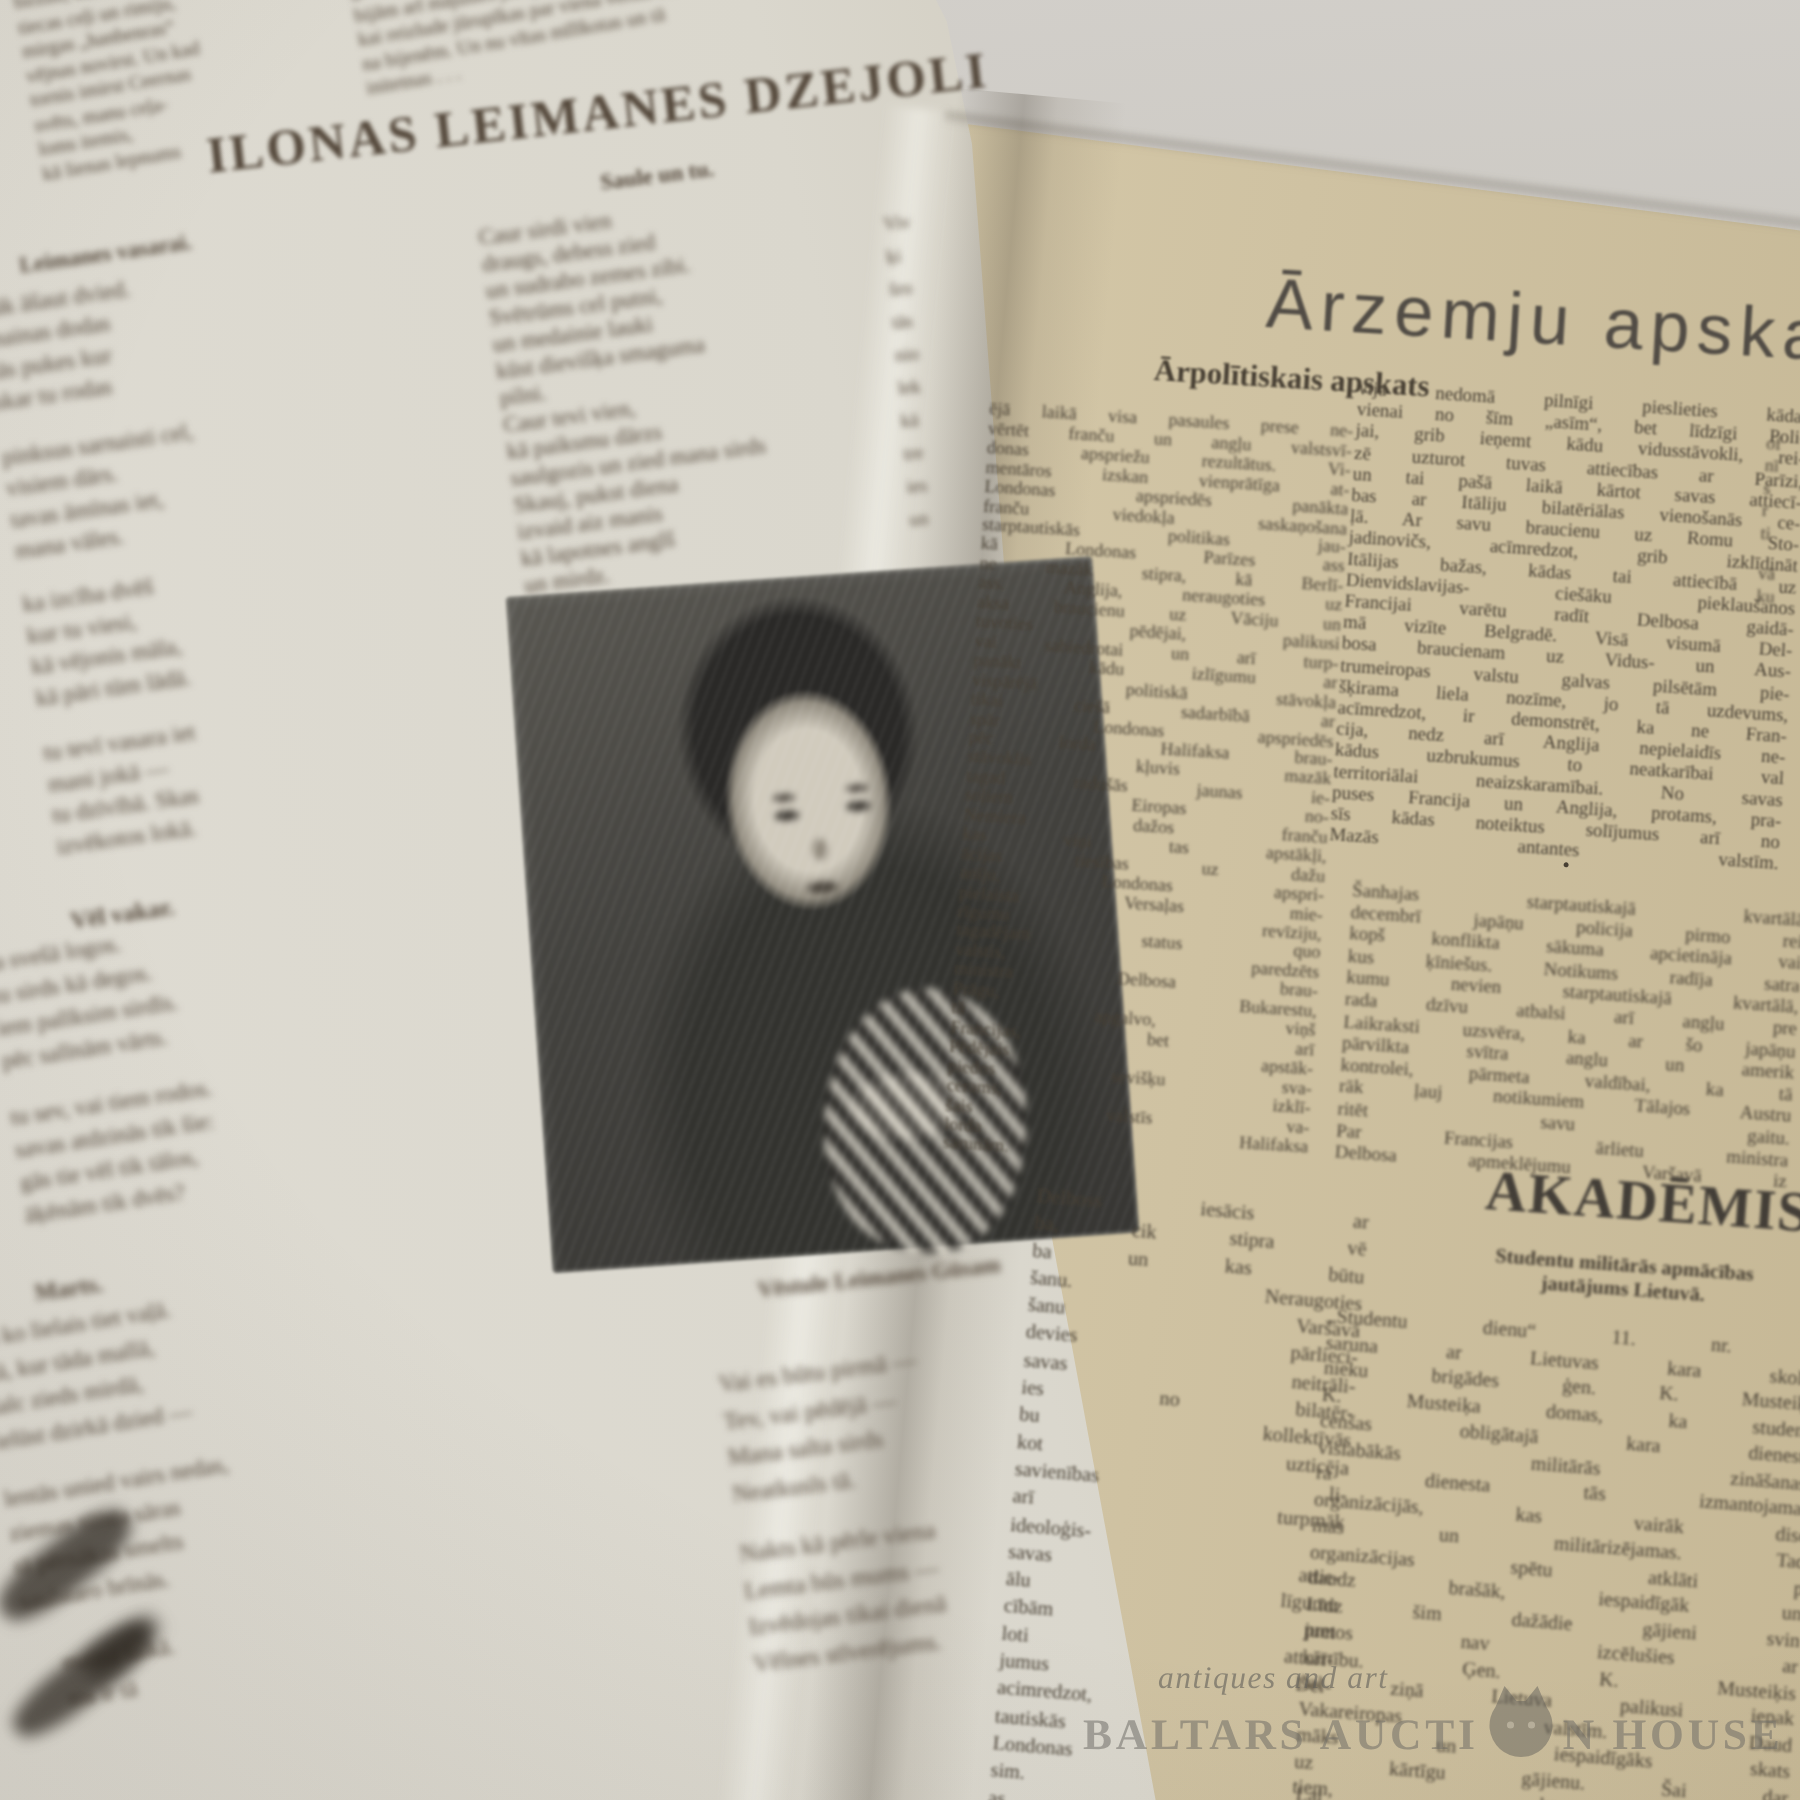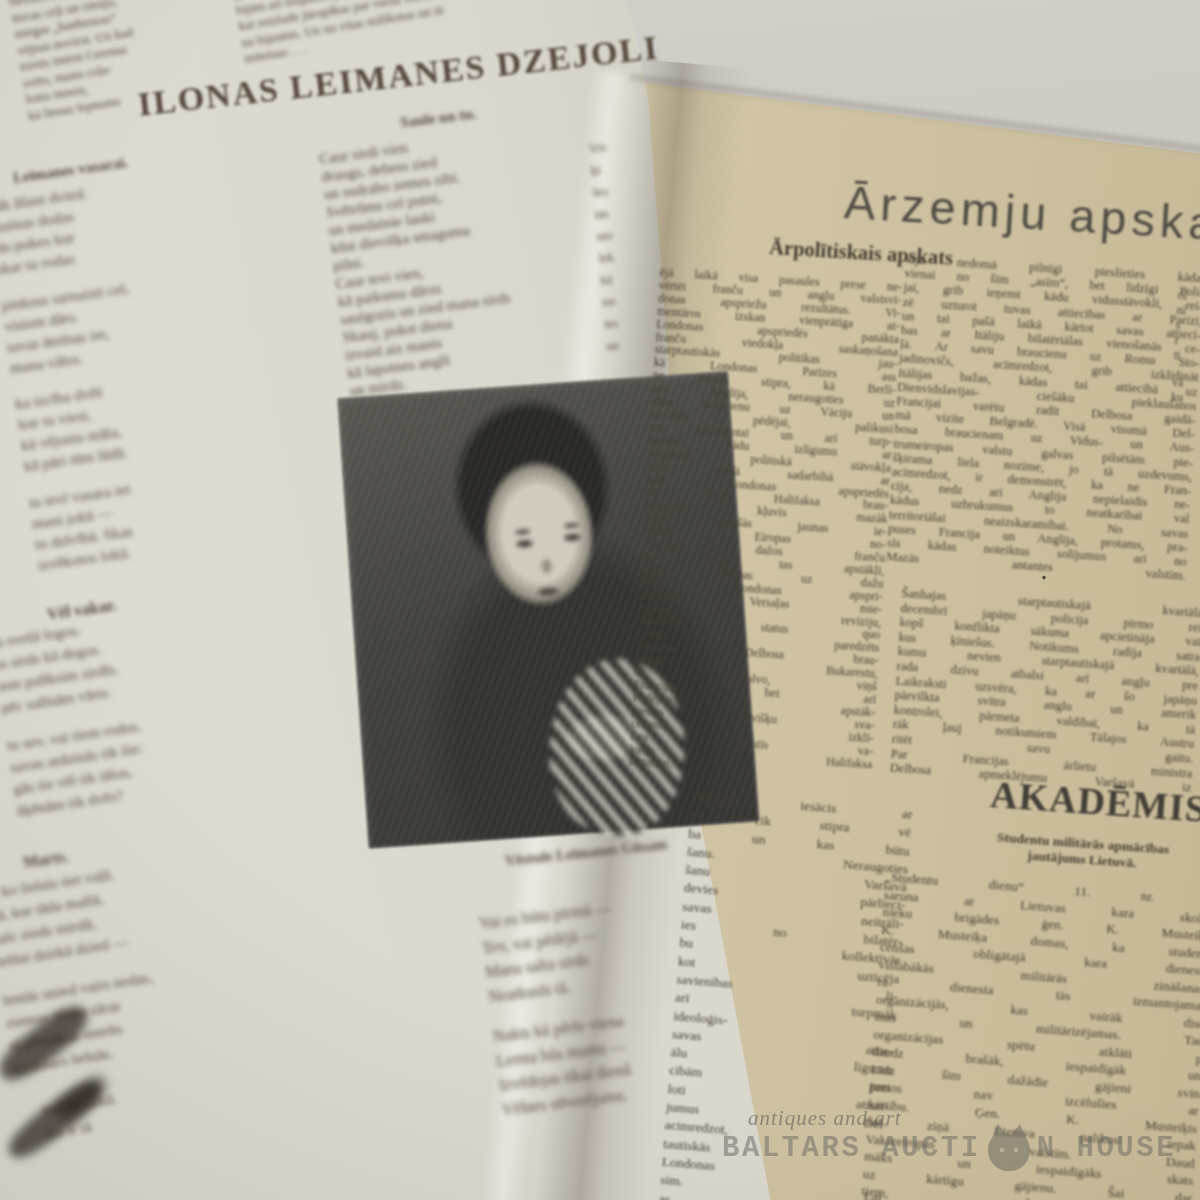--- a/index.html
+++ b/index.html
@@ -105,23 +105,23 @@
   #sec2-col{left:886px;top:868px;width:330px;font-size:13.3px;line-height:17.5px;transform:rotate(4.3deg);filter:blur(1px);}
   #edge-col3{left:1178px;top:288px;width:40px;font-size:12px;line-height:15px;transform:rotate(3.6deg);filter:blur(.9px);}
   
   .smudge{filter:blur(5px);background:rgba(45,40,33,.75);border-radius:40%;}
   #smudge1{left:-8px;top:1062px;width:104px;height:34px;transform:rotate(-38deg);}
   #smudge2{left:2px;top:1142px;width:110px;height:30px;transform:rotate(-38deg);}
   #smudge3{left:52px;top:1108px;width:58px;height:20px;transform:rotate(-38deg);filter:blur(6px);}
   #vignette{left:0;top:0;width:1200px;height:1200px;pointer-events:none;
     background:radial-gradient(135% 105% at 80% 35%,rgba(0,0,0,0) 55%,rgba(55,48,38,.14) 100%);}
   #watermark{left:0;top:1100px;width:1200px;height:100px;pointer-events:none;}
-  #wm-tagline{position:absolute;left:748px;top:6px;font-size:21px;font-style:italic;letter-spacing:1px;color:rgba(95,93,88,.60);}
-  #wm-brand{position:absolute;left:722px;top:22px;display:flex;align-items:center;
-    font-family:Liberation Mono, monospace;font-weight:bold;font-size:29px;letter-spacing:2.5px;
+  #wm-tagline{position:absolute;left:772px;top:6px;font-size:21px;font-style:italic;letter-spacing:1px;color:rgba(95,93,88,.60);}
+  #wm-brand{position:absolute;left:722px;top:22px;display:flex;align-items:flex-end;
+    font-family:Liberation Serif, serif;font-weight:bold;font-size:29px;letter-spacing:2.5px;
     color:rgba(108,105,99,.52);}
   #wm-icon{width:54px;height:52px;margin:0 1px;}
 </style>
 </head>
 <body>
 
 <div class="abs" id="right-page"></div>
 <div class="abs" id="left-page"></div>
 <div class="abs" id="page-edge-shadow"></div>
 <div class="abs" id="fold-highlight"></div>

